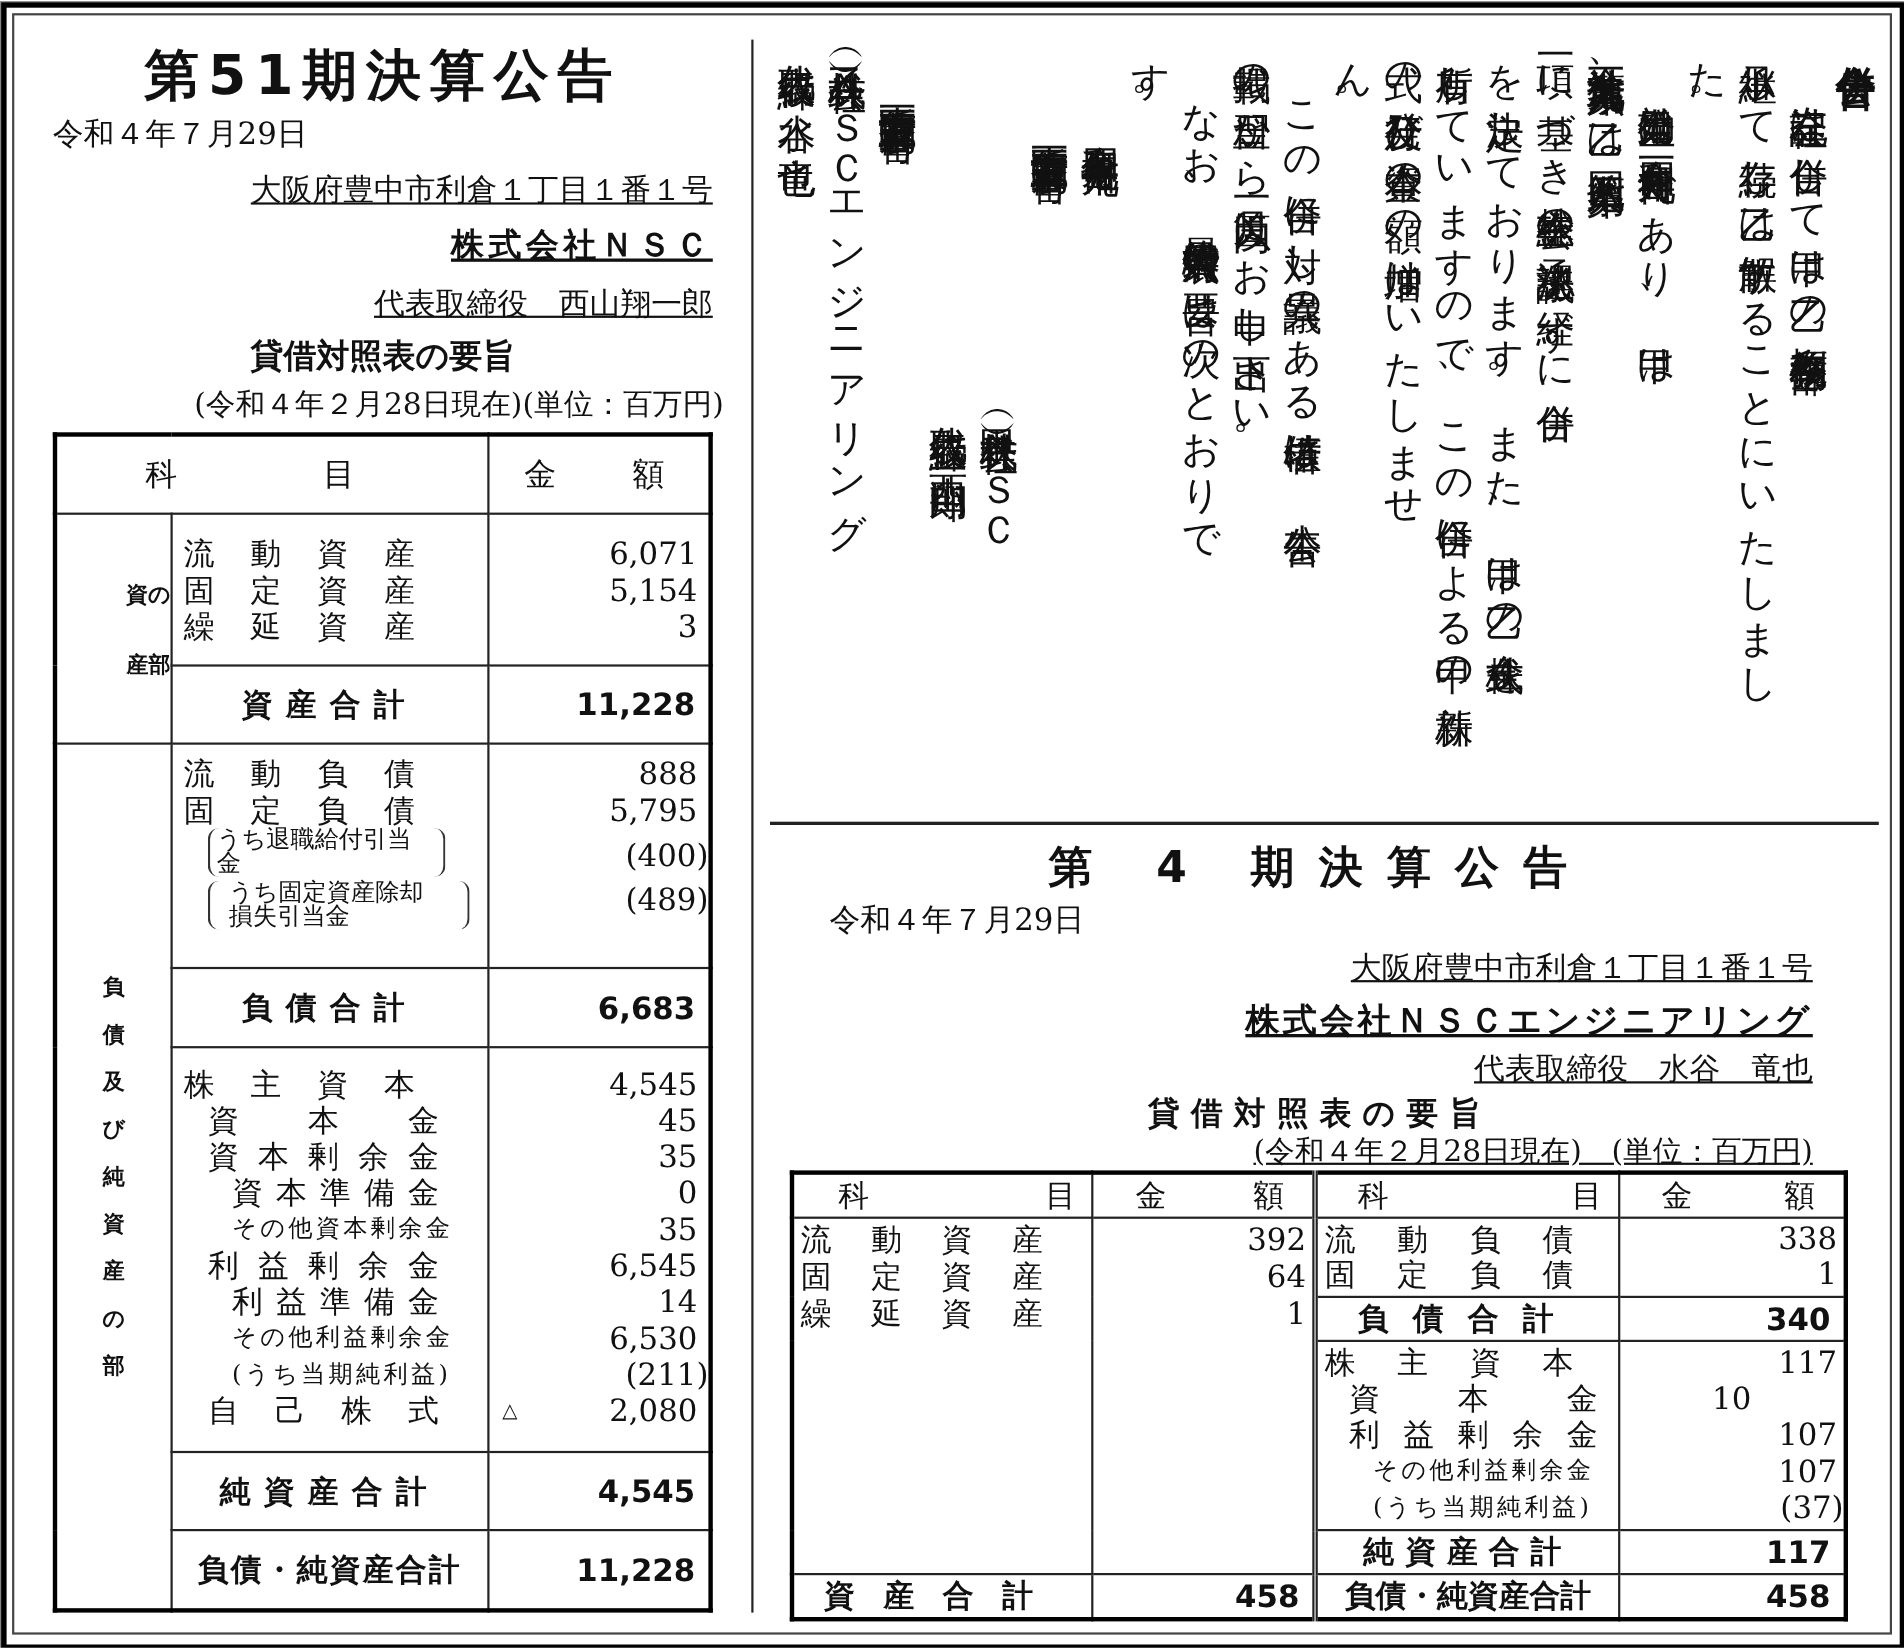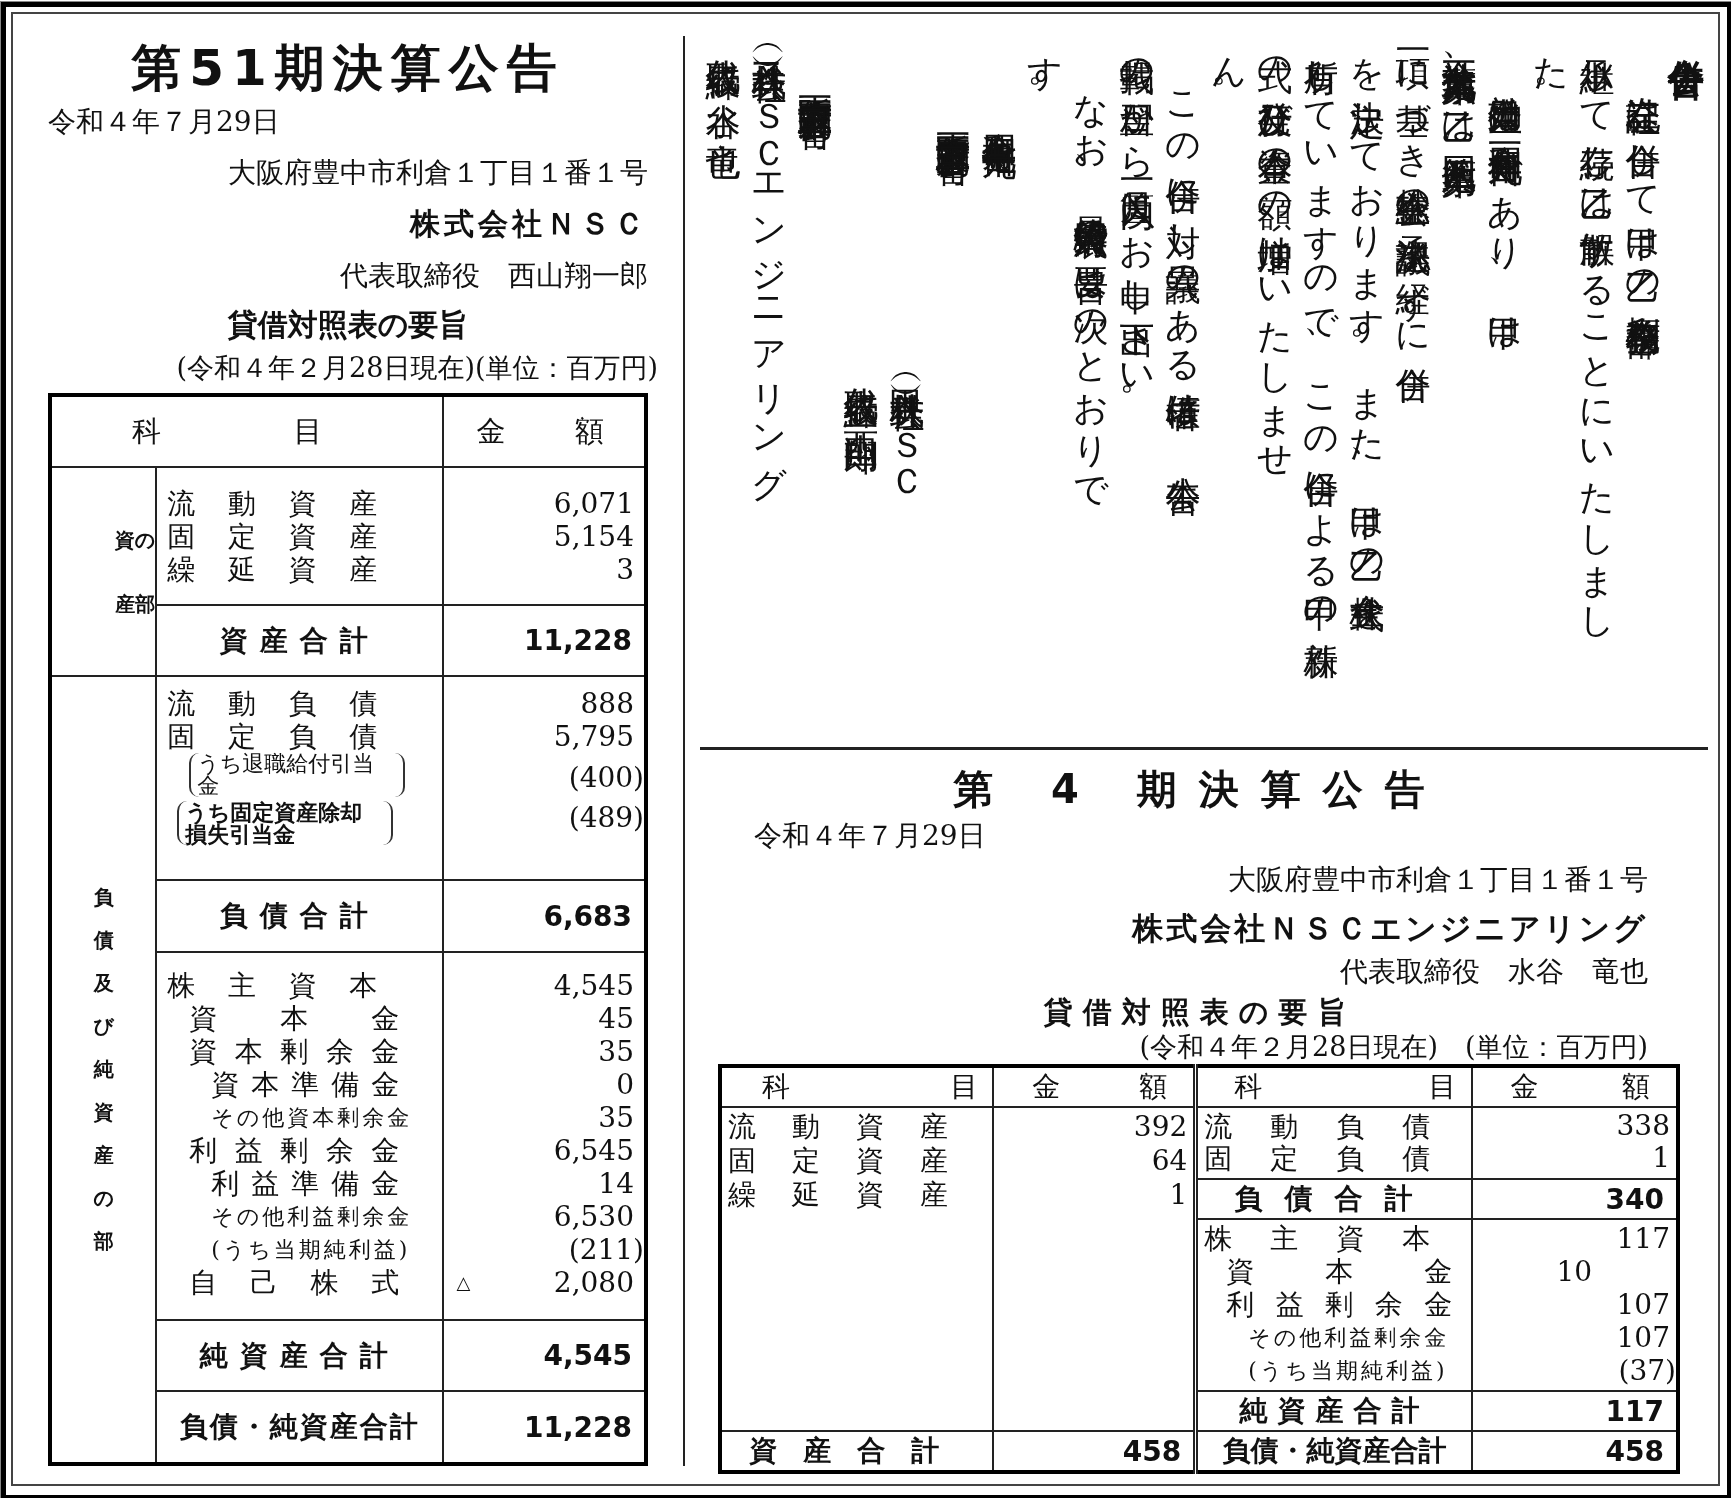--- a/index.html
+++ b/index.html
@@ -4,21 +4,21 @@
 <style>
   html,body{margin:0;padding:0;background:#fff;}
   body{width:1731px;height:1498px;position:relative;overflow:hidden;color:#111;
        font-family:"DejaVu Serif","Liberation Serif",serif;}
   .abs{position:absolute;text-align:right;}
   .outer{left:1px;top:2px;width:1721px;height:1488px;border:5px solid #000;box-shadow:0 0 0 1px #888;}
   .inner{left:11px;top:12px;width:1705px;height:1470px;border:2px solid #444;}
   .sans{font-family:"DejaVu Sans","Liberation Sans",sans-serif;}
   .bold{font-weight:bold;}
   .center{text-align:center;}
-  .right{text-align:right;}
+  .right{text-align:right;text-decoration:underline;}
   .divider-v{left:683px;top:36px;width:2px;height:1430px;background:#222;}
   .divider-h{left:700px;top:747px;width:1008px;height:3px;background:#222;}
 
   
   table{border-collapse:collapse;position:absolute;}
   .t1{left:48px;top:393px;width:600px;border:4px solid #000;}
   .t1 td{border:2px solid #222;padding:0;vertical-align:middle;}
   .cell-items{font-size:28px;line-height:33px;padding:10px 0 10px 10px !important;}
   .cell-amt{font-size:28px;line-height:33px;text-align:right;padding:10px 10px 10px 0 !important;}
   .sect{text-align:right;font-weight:bold;font-family:"DejaVu Sans","Liberation Sans",sans-serif;font-size:20px;line-height:50px;}
@@ -148,21 +148,21 @@
             <div class="item" style="height: 33px; margin-left: 0px; width: 210px;">
               <span>固</span>
               <span>定</span>
               <span>負</span>
               <span>債</span>
             </div>
             <div class="small" style="margin-left: 22px; border-left: 2px solid rgb(51, 51, 51); border-right: 2px solid rgb(51, 51, 51); border-radius: 10px; padding: 0px 6px; width: 200px; height: 44px; line-height: 22px; margin-bottom: 4px;">
               <div>うち退職給付引当</div>
               <div>金</div>
             </div>
-            <div class="small" style="margin-left: 10px; border-left: 2px solid rgb(51, 51, 51); border-right: 2px solid rgb(51, 51, 51); border-radius: 10px; padding: 0px 6px; width: 200px; height: 44px; line-height: 22px; margin-bottom: 4px; font-weight: bold;">
+            <div class="small" style="margin-left: 22px; border-left: 2px solid rgb(51, 51, 51); border-right: 2px solid rgb(51, 51, 51); border-radius: 10px; padding: 0px 17px; width: 200px; height: 44px; line-height: 22px; margin-bottom: 4px;">
               <div>うち固定資産除却</div>
               <div>損失引当金</div>
             </div>
           </div>
     </td>
     <td class="cell-amt" style="vertical-align:top;">
       <div id="t1-liab-v">
             <div class="row" style="height: 33px; align-items: flex-end;">
               <span></span>
               <span>888</span>

